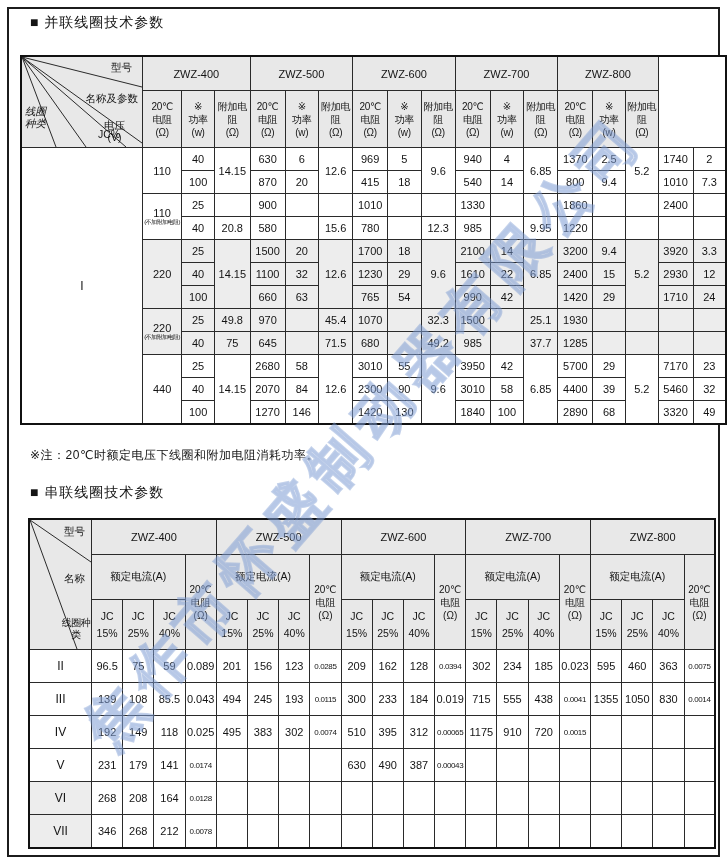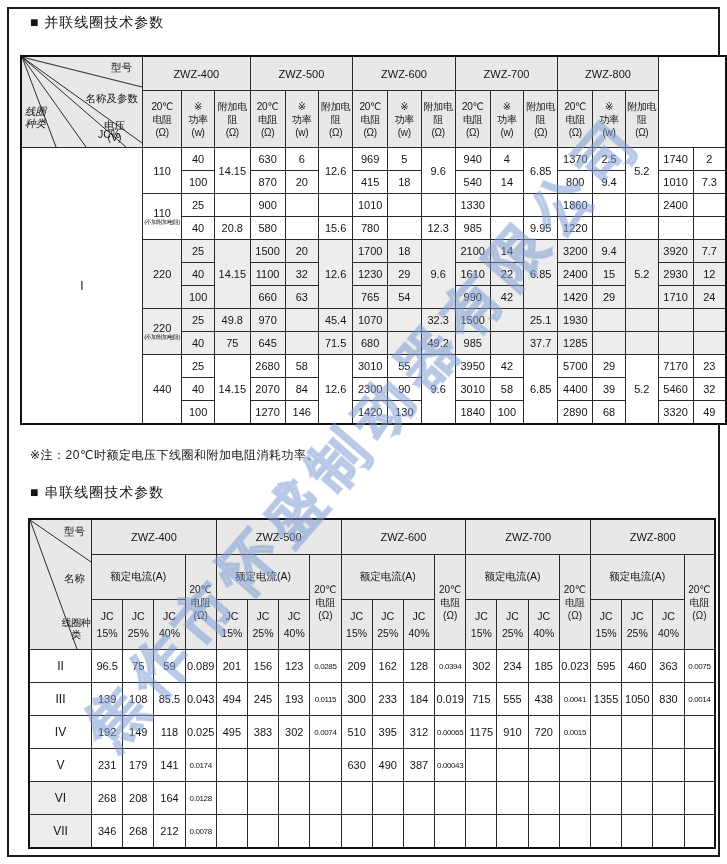--- a/index.html
+++ b/index.html
@@ -230,21 +230,21 @@
           <td>1700</td>
           <td>18</td>
           <td rowspan="3">9.6</td>
           <td>2100</td>
           <td>14</td>
           <td rowspan="3">6.85</td>
           <td>3200</td>
           <td>9.4</td>
           <td rowspan="3">5.2</td>
           <td>3920</td>
-          <td>7.7</td>
+          <td>3.3</td>
         </tr>
         <tr class="shade">
           <td>40</td>
           <td>1100</td>
           <td>32</td>
           <td>1230</td>
           <td>29</td>
           <td>1610</td>
           <td>22</td>
           <td>2400</td>

